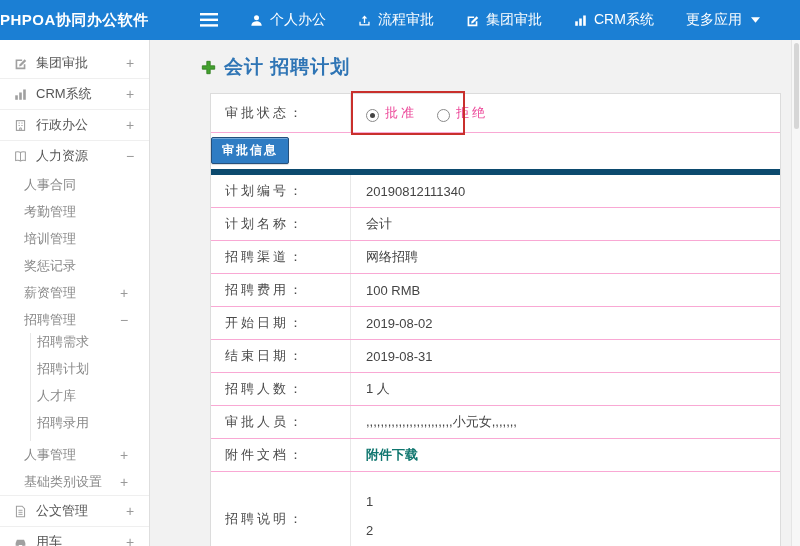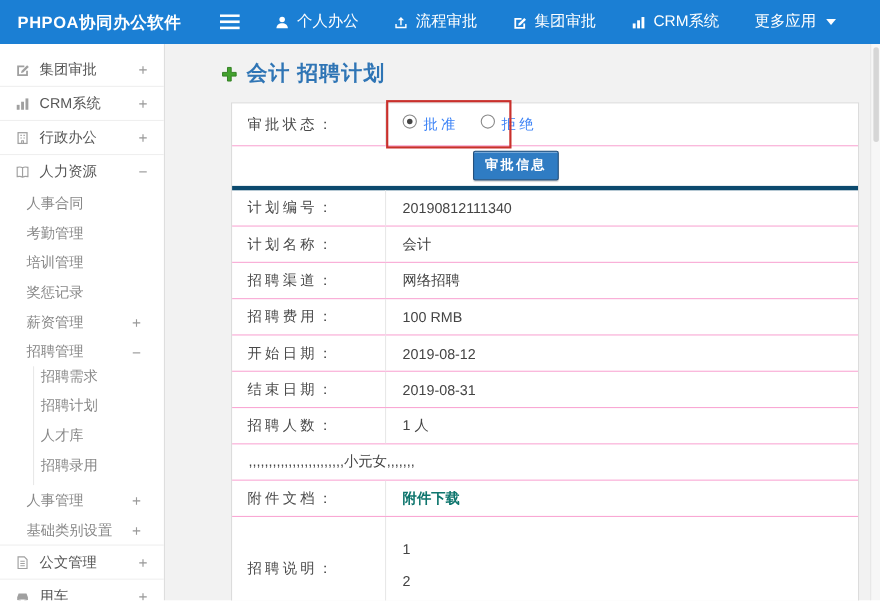--- a/index.html
+++ b/index.html
@@ -1,21 +1,21 @@
 <!DOCTYPE html>
 <html><head>
 <meta charset="utf-8">
 <style>
   * { margin:0; padding:0; box-sizing:border-box; }
   html,body { width:800px; height:546px; overflow:hidden; }
   body { font-family:"Liberation Sans","DejaVu Sans",sans-serif; background:#fff; }
 
   
   .topbar { height:40px; background:#1b7fd4; display:flex; align-items:center; color:#fff; }
-  .logo { width:186px; padding-left:16px; font-size:15px; font-weight:bold; letter-spacing:.5px; white-space:nowrap; }
+  .logo { width:186px; padding-left:0; font-size:15px; font-weight:bold; letter-spacing:.5px; white-space:nowrap; }
   .hamburger { width:18px; height:14px; margin-left:14px; cursor:pointer; display:flex; align-items:center; }
   .topnav { display:flex; align-items:center; gap:32px; margin-left:32px; }
   .nav-item { display:flex; align-items:center; gap:7px; font-size:14px; cursor:pointer; white-space:nowrap; }
   .nav-item .nicon { display:flex; color:#fff; }
   .caret { margin-left:2px; display:flex; color:#fff; }
 
   
   .body-row { display:flex; height:506px; }
 
   
@@ -34,25 +34,25 @@
   .page-title { display:flex; align-items:center; gap:8px; margin-bottom:13px; margin-left:-1px; }
   .page-title h1 { font-size:19px; color:#2f75b5; font-weight:bold; letter-spacing:1px; }
   .add-icon { display:flex; }
 
   .panel { background:#fff; border:1px solid #dcdcdc; margin-left:8px; position:relative; }
   .frow { display:flex; align-items:stretch; border-bottom:1px solid #f9a8d4; min-height:33px; }
   .fl { width:140px; border-right:1px solid #e8e8e8; display:flex; align-items:center; padding-left:14px;
         color:#4a4a4a; font-size:13px; letter-spacing:3px; }
   .fv { flex:1; display:flex; align-items:center; padding-left:15px; font-size:13px; color:#444; }
   .status-row { min-height:39px; }
-  .radio { display:flex; align-items:flex-start; gap:6px; margin-right:20px; font-size:13px; color:#3b82f6; letter-spacing:3px; cursor:pointer; }
+  .radio { display:flex; align-items:flex-end; gap:6px; margin-right:20px; font-size:13px; color:#ec4899; letter-spacing:3px; cursor:pointer; }
   .dot { width:13px; height:13px; border-radius:50%; border:1px solid #8a8a8a; background:#fff; position:relative; flex:none; }
   .radio.checked .dot::after { content:""; position:absolute; left:3px; top:3px; right:3px; bottom:3px; border-radius:50%; background:#444; }
 
-  .btn-row { display:flex; justify-content:center; padding:4px 53px 5px 0; border-bottom:4px solid #0c4a6e; }
+  .btn-row { display:flex; justify-content:flex-start; padding:4px 53px 5px 0; border-bottom:6px solid #0c4a6e; }
   .approve-btn { background:#2f7cc3; border:1px solid #25507c; color:#fff; font-size:12px; font-weight:bold;
                  letter-spacing:2px; padding:4px 10px; border-radius:2px; cursor:pointer;
                  box-shadow: inset 0 1px 0 rgba(255,255,255,.35), 0 1px 1px rgba(0,0,0,.15); }
 
   .link { color:#0f766e; font-weight:bold; text-decoration:none; cursor:pointer;text-align:center; }
 
   .frow.tall { height:94px; border-bottom:none; }
   .fv-col { flex-direction:column; align-items:flex-start; justify-content:flex-start; padding-top:22px; gap:14px; }
 
   .annotation { position:absolute; left:140px; top:-3px; width:114px; height:44px; border:2px solid #c9302c; pointer-events:none; }
@@ -298,31 +298,32 @@
       <div class="frow">
         <div class="fl">招聘渠道：</div>
         <div class="fv">网络招聘</div>
       </div>
       <div class="frow">
         <div class="fl">招聘费用：</div>
         <div class="fv">100 RMB</div>
       </div>
       <div class="frow">
         <div class="fl">开始日期：</div>
-        <div class="fv">2019-08-12</div>
+        <div class="fv">2019-08-02</div>
       </div>
       <div class="frow">
         <div class="fl">结束日期：</div>
         <div class="fv">2019-08-31</div>
       </div>
       <div class="frow">
         <div class="fl">招聘人数：</div>
         <div class="fv">1 人</div>
       </div>
       <div class="frow">
+        <div class="fl">审批人员：</div>
         <div class="fv">,,,,,,,,,,,,,,,,,,,,,,,,小元女,,,,,,,</div>
       </div>
       <div class="frow">
         <div class="fl">附件文档：</div>
         <div class="fv">
           <a class="link">附件下载</a>
         </div>
       </div>
       <div class="frow tall">
         <div class="fl">招聘说明：</div>

